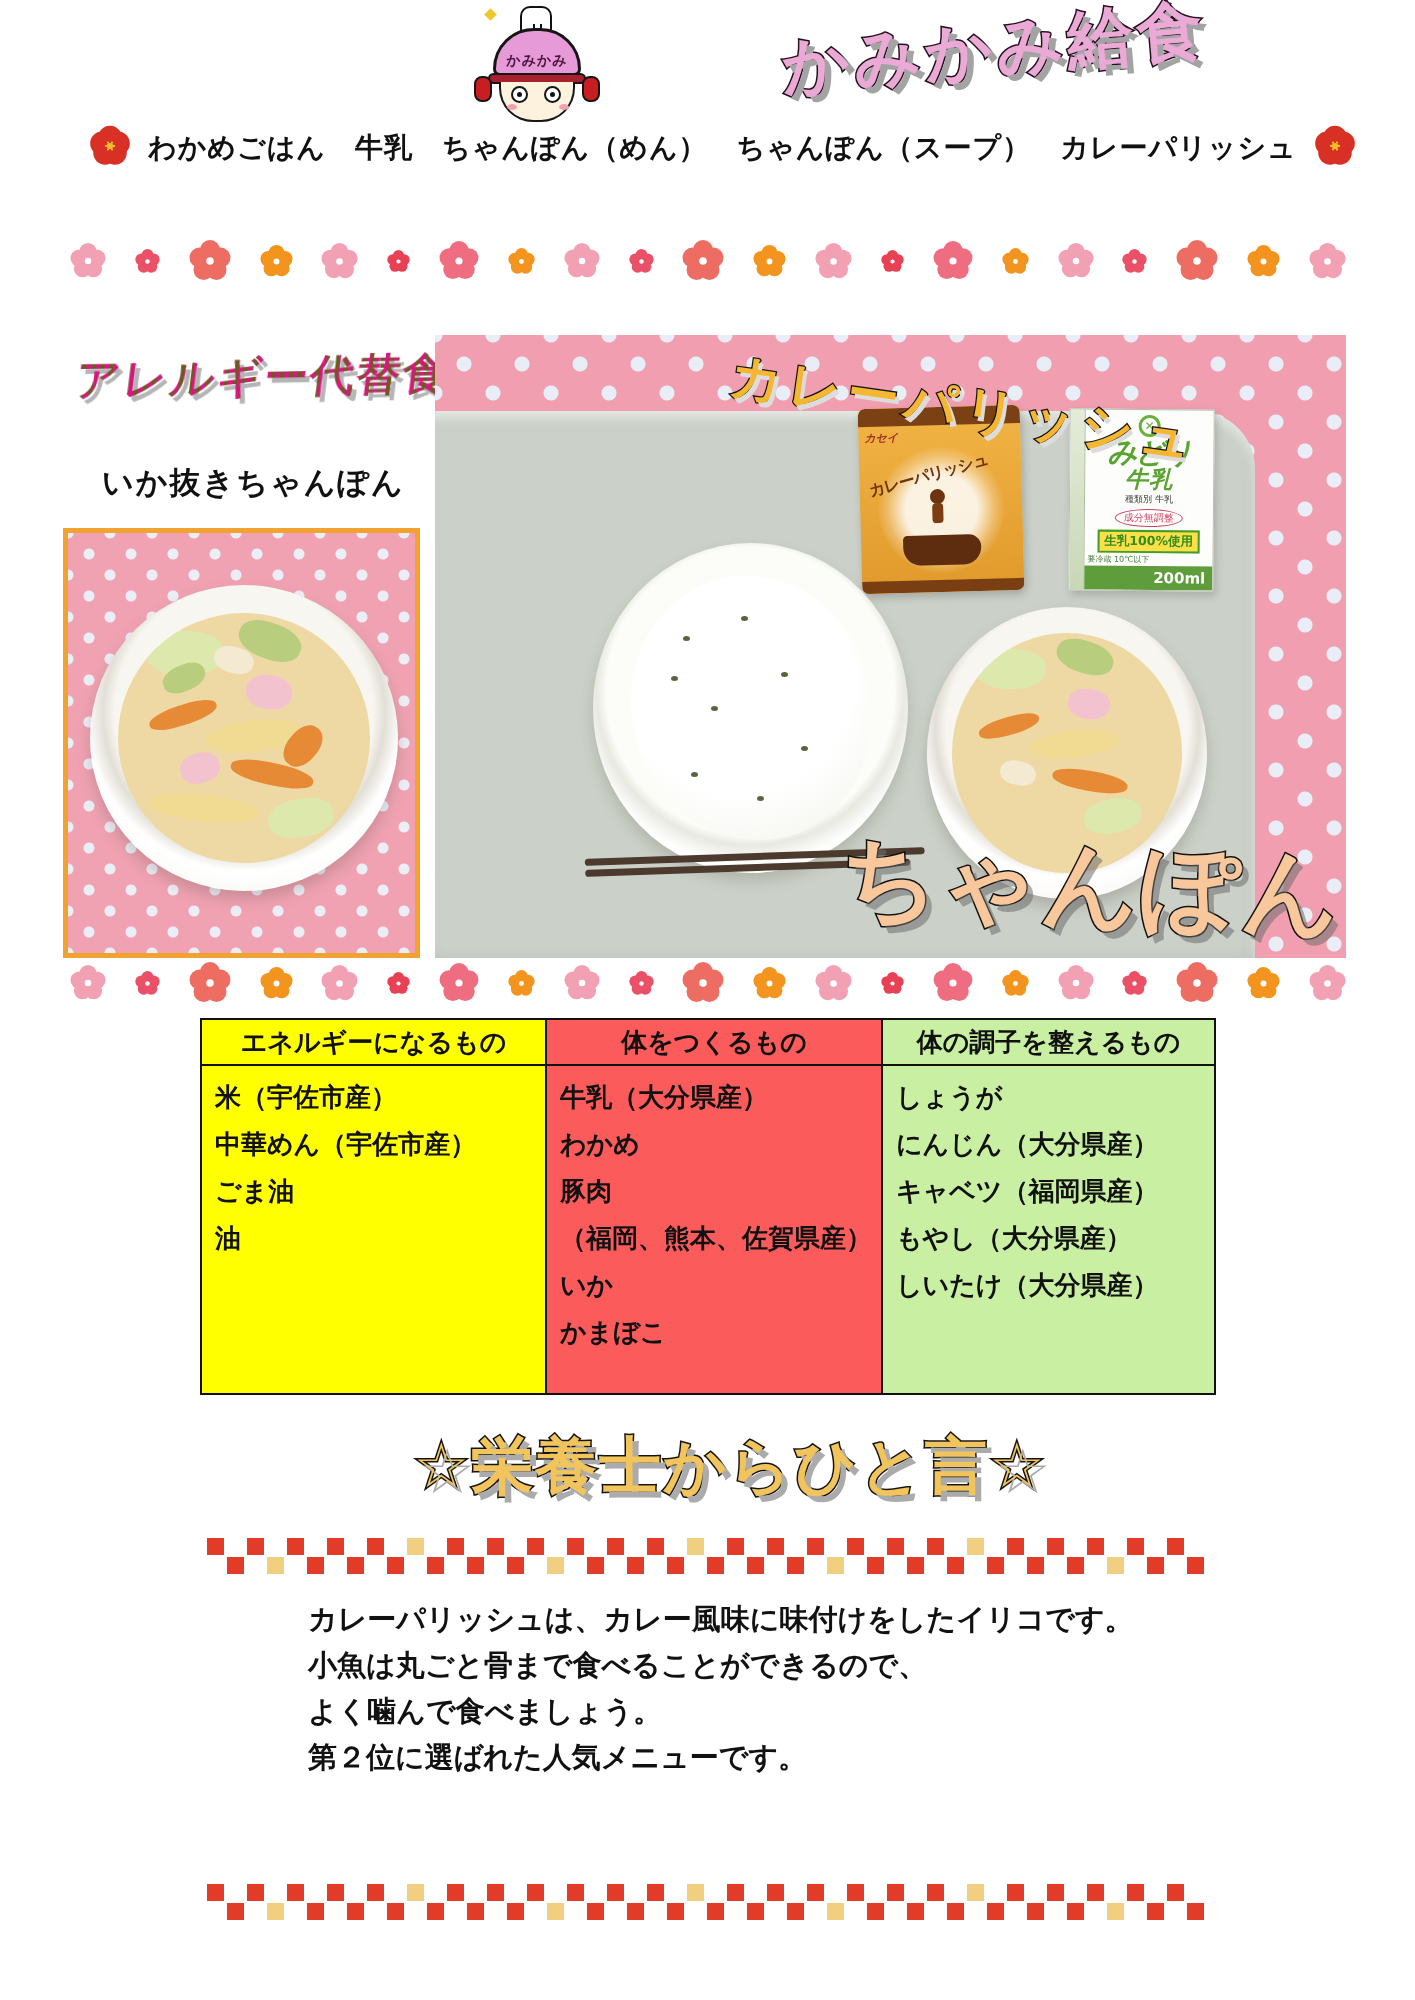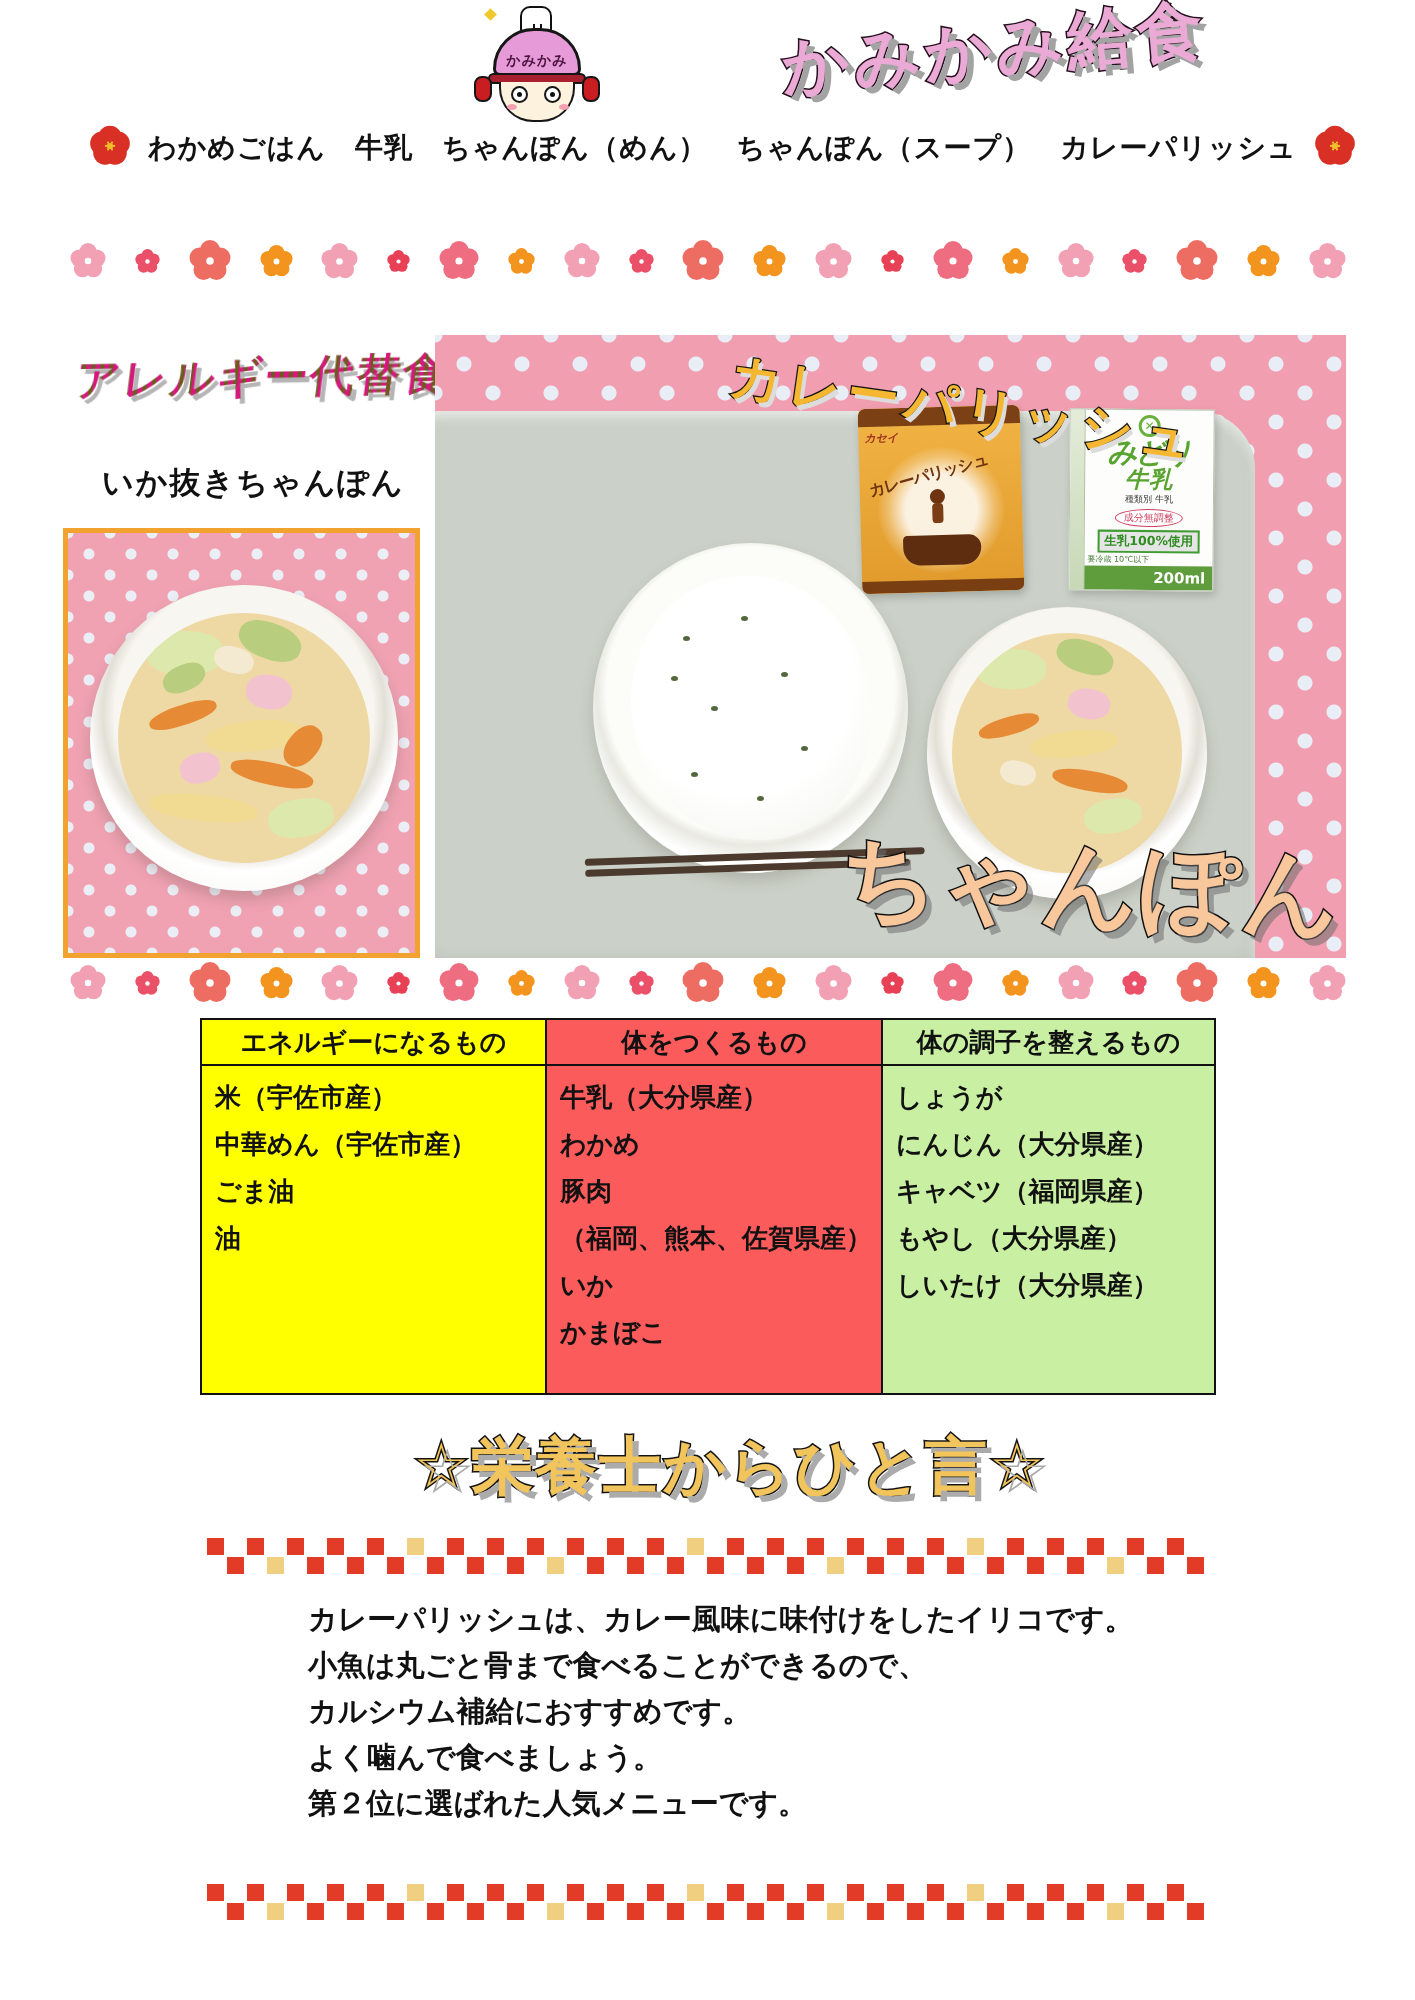--- a/index.html
+++ b/index.html
@@ -142,21 +142,21 @@
              background:linear-gradient(#e4ecd9,#c7d8b6); border-right:1px solid #aebfa0; }
   .mk-main { position:absolute; left:15px; top:0; right:0; bottom:0; text-align:center; }
   .mk-logo { width:22px; height:22px; margin:5px auto 0; border:3px solid #69b03d; border-radius:50%;
              color:#69b03d; font-size:12px; font-weight:bold; line-height:17px; }
   .mk-brand1 { font-size:29px; font-weight:bold; color:#58a430; font-style:italic; letter-spacing:-2px; line-height:30px; }
   .mk-brand2 { font-size:23px; font-weight:bold; color:#58a430; font-style:italic; letter-spacing:1px; line-height:24px; }
   .mk-type { font-size:9px; color:#333; margin-top:2px; }
   .mk-badge { display:inline-block; margin-top:2px; font-size:10px; color:#d04060; border:1.5px solid #d04060;
               border-radius:50%; padding:1px 8px; background:#fff; }
   .mk-claim { display:inline-block; margin-top:3px; font-size:12.5px; font-weight:bold; color:#2f8c20;
-              border:2px solid #3f9c30; padding:1px 5px; background:#e5e5e5; }
+              border:2px solid #3f9c30; padding:1px 5px; background:#fde047; }
   .mk-band { position:absolute; left:0; right:0; bottom:0; height:24px; background:#5f9c3c; }
   .mk-vol { position:absolute; right:7px; bottom:3px; font-size:15px; font-weight:bold; color:#fff; }
   .mk-store { position:absolute; left:3px; bottom:26px; font-size:8px; color:#447a36; text-align:left; line-height:9px; }
 
   
   .food-table { display:flex; border:2px solid #111; background:#fff; }
   .ft-col { height:100%; }
   .ft-col:nth-child(1){ width:344px; }
   .ft-col:nth-child(2){ width:336px; }
   .ft-col:nth-child(3){ width:334px; }
@@ -744,21 +744,20 @@
     <span class="chk chk-low" style="left: 900px; background: rgb(240, 208, 128);"></span>
     <span class="chk chk-high" style="left: 920px; background: rgb(226, 59, 40);"></span>
     <span class="chk chk-low" style="left: 940px; background: rgb(226, 59, 40);"></span>
     <span class="chk chk-high" style="left: 960px; background: rgb(226, 59, 40);"></span>
     <span class="chk chk-low" style="left: 980px; background: rgb(226, 59, 40);"></span>
   </div>
 
 <div class="abs nutri-lines" style="left:308px; top:1596px; width:860px;">
     <div>カレーパリッシュは、カレー風味に味付けをしたイリコです。</div>
     <div>小魚は丸ごと骨まで食べることができるので、</div>
-    <div>カルシウム補給におすすめです。</div>
     <div>よく噛んで食べましょう。</div>
     <div>第２位に選ばれた人気メニューです。</div>
   </div>
 
 <div id="checker-2" class="checker" style="left:207px; top:1884px;">
     <span class="chk chk-high" style="left: 0px; background: rgb(226, 59, 40);"></span>
     <span class="chk chk-low" style="left: 20px; background: rgb(226, 59, 40);"></span>
     <span class="chk chk-high" style="left: 40px; background: rgb(226, 59, 40);"></span>
     <span class="chk chk-low" style="left: 60px; background: rgb(240, 208, 128);"></span>
     <span class="chk chk-high" style="left: 80px; background: rgb(226, 59, 40);"></span>

